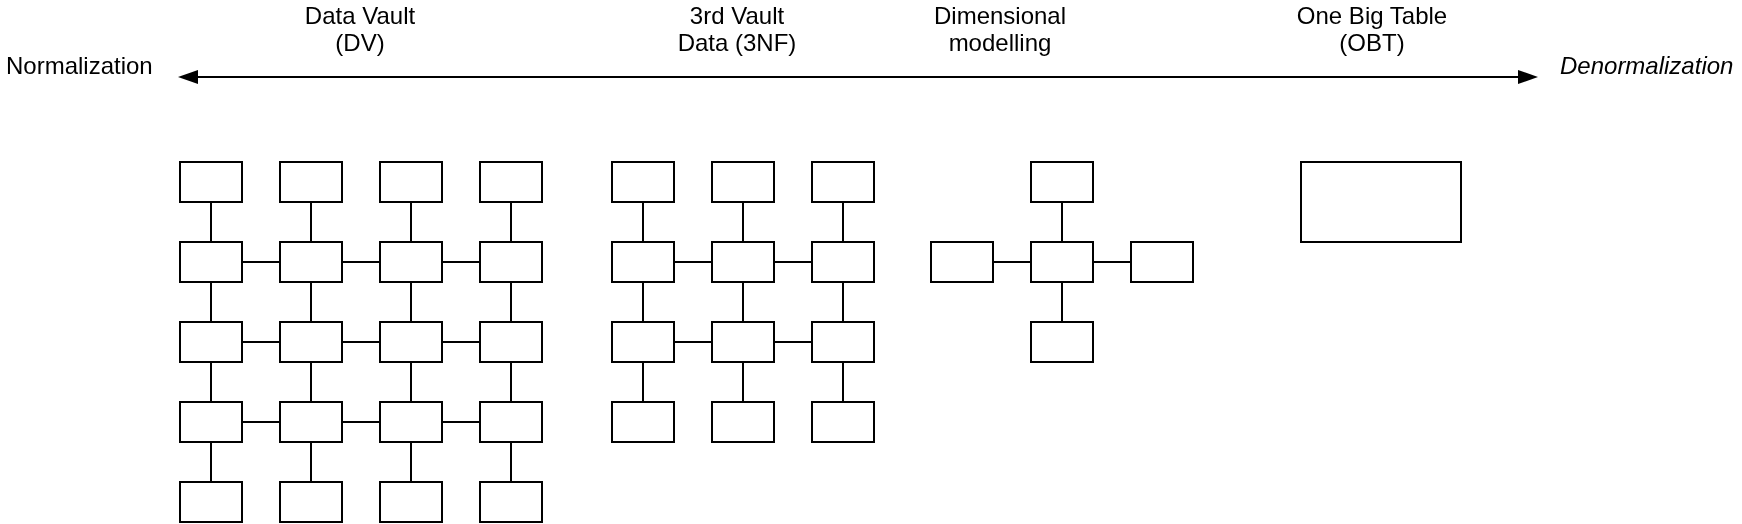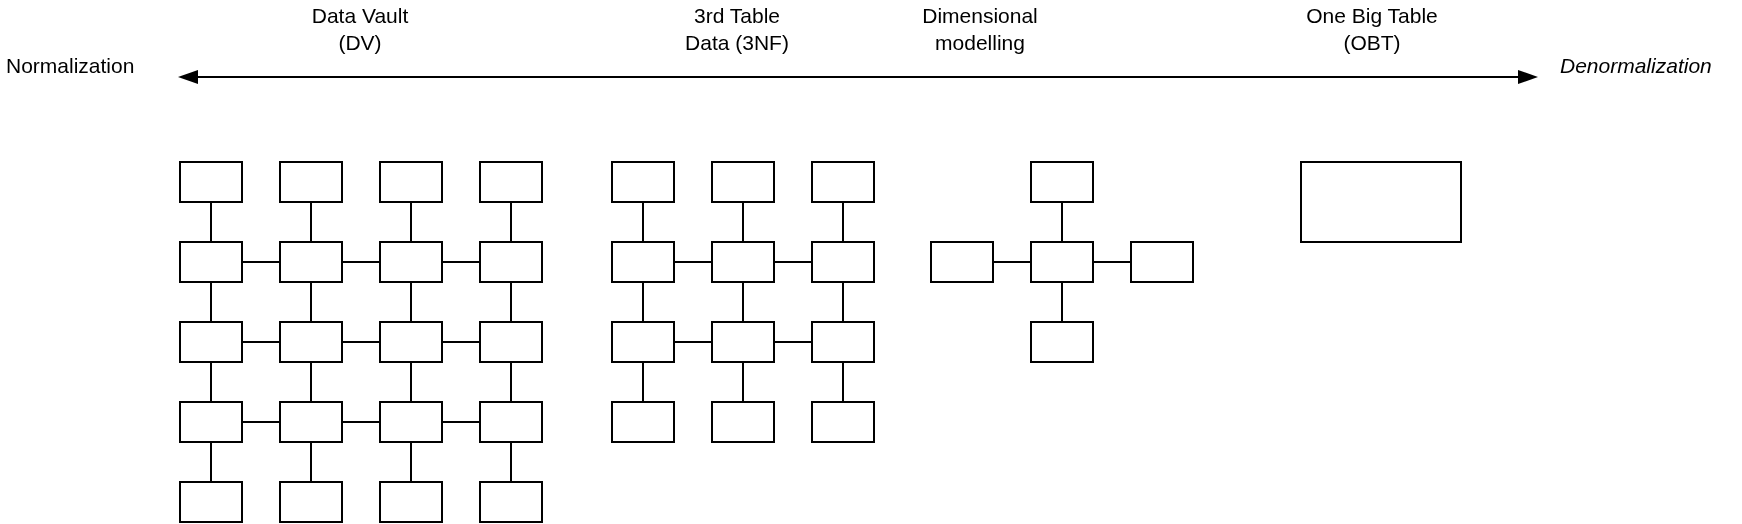--- a/index.html
+++ b/index.html
@@ -18,30 +18,30 @@
   #diagram-canvas {
     position: absolute;
     left: 0;
     top: 0;
     width: 1742px;
     height: 524px;
   }
   .side-label {
     position: absolute;
     top: 53px;
-    font-size: 21px;
+    font-size: 24px;
     line-height: 25px;
     white-space: nowrap;
   }
   .cat-label {
     position: absolute;
     top: 2px;
     transform: translateX(-50%);
     text-align: center;
-    font-size: 21px;
+    font-size: 24px;
     line-height: 27px;
     white-space: nowrap;
   }
 </style>
 </head>
 <body>
 
 <div>
 
   <svg id="diagram-canvas" viewBox="0 0 1742 524">
@@ -143,25 +143,25 @@
   <div class="side-label" style="left:6px;">Normalization</div>
 
   <div class="side-label" style="left:1560px;font-style:italic;">Denormalization</div>
 
   <div class="cat-label" style="left:360px;">
     <div>Data Vault</div>
     <div>(DV)</div>
   </div>
 
   <div class="cat-label" style="left:737px;">
-    <div>3rd Table</div>
+    <div>3rd Vault</div>
     <div>Data (3NF)</div>
   </div>
 
-  <div class="cat-label" style="left:980px;">
+  <div class="cat-label" style="left:1000px;">
     <div>Dimensional</div>
     <div>modelling</div>
   </div>
 
   <div class="cat-label" style="left:1372px;">
     <div>One Big Table</div>
     <div>(OBT)</div>
   </div>
 
 </div>

